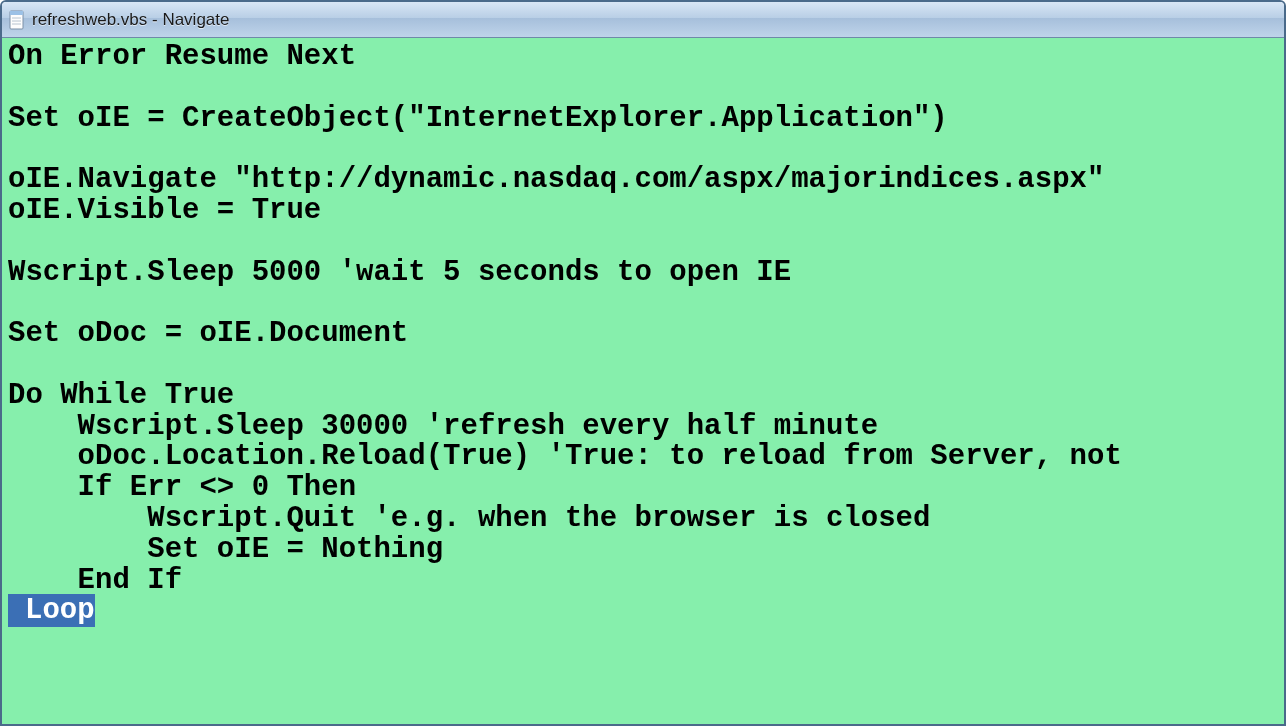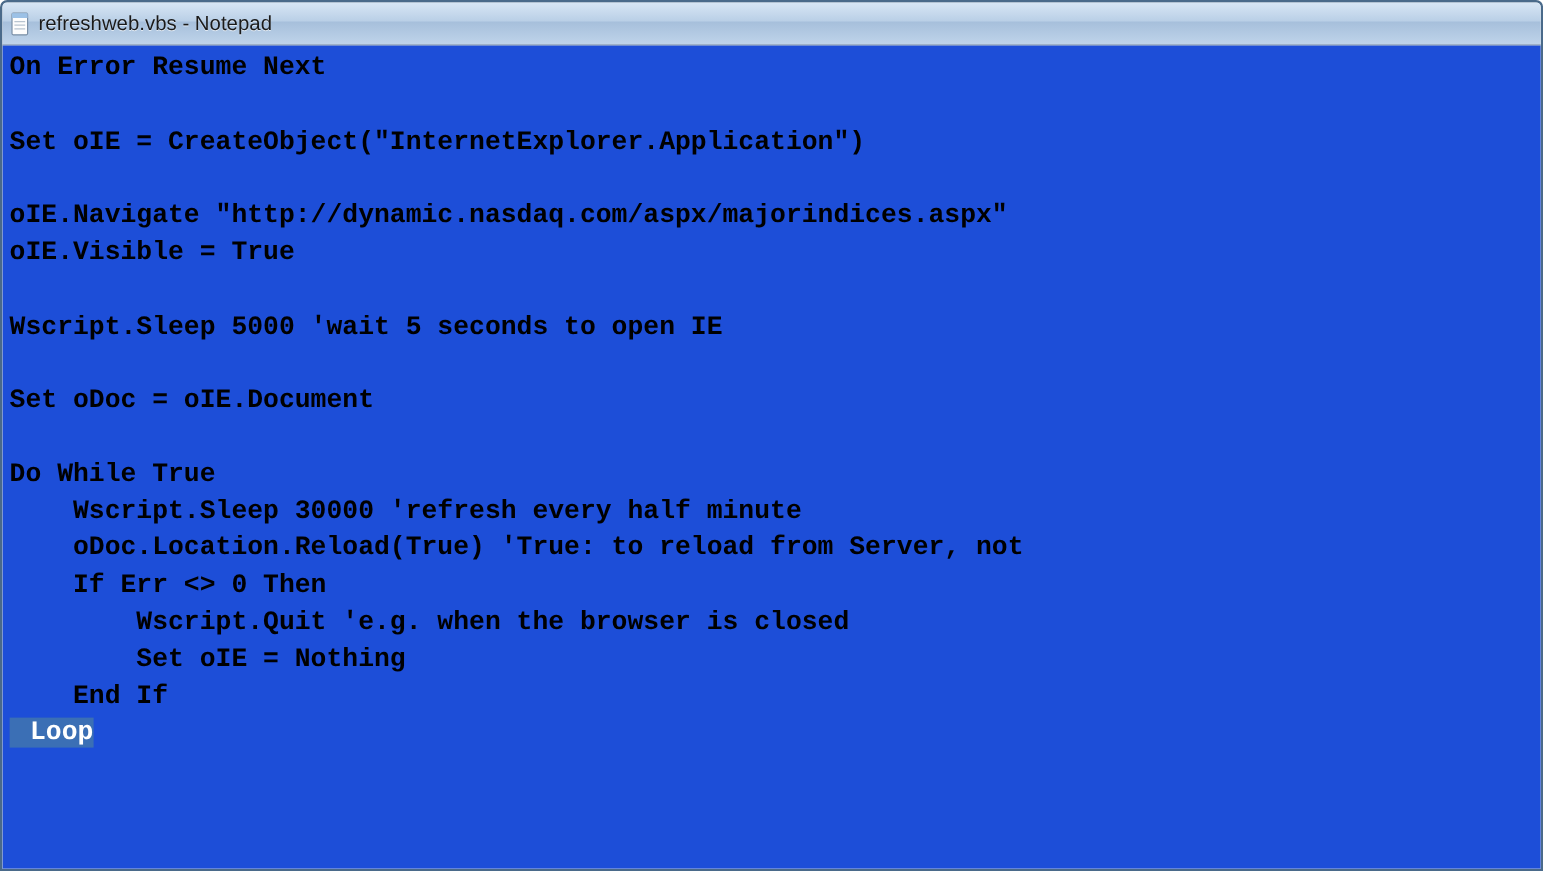--- a/index.html
+++ b/index.html
@@ -43,25 +43,25 @@
   }
   .menu-item {
     font-size: 18px;
     padding: 3px 12px;
     cursor: default;
     color: #111;
   }
   .menu-item .ul { text-decoration: underline; }
   .content {
     flex: 1;
-    background: #1d4ed8;
+    background: #86efac;
     padding: 4px 6px 0 6px;
     font-family: Consolas, "Courier New", monospace;
     font-weight: 700;
-    font-size: 22px;
+    font-size: 29px;
     line-height: 30.8px;
     color: #000;
     white-space: pre;
     overflow: hidden;
     position: relative;
   }
   .line { white-space: pre; }
   .sel {
     background: #3b6fb5;
     color: #fff;
@@ -76,19 +76,19 @@
   <div class="titlebar">
     <span class="icon">
       <svg width="18" height="20" viewBox="0 0 18 20">
         <rect x="2" y="1" width="13" height="18" rx="1" fill="#fdfdfd" stroke="#7a8fa6" stroke-width="1"></rect>
         <rect x="2" y="1" width="13" height="4" fill="#9cc1e6"></rect>
         <line x1="4" y1="8" x2="13" y2="8" stroke="#b8c4d0" stroke-width="1"></line>
         <line x1="4" y1="11" x2="13" y2="11" stroke="#b8c4d0" stroke-width="1"></line>
         <line x1="4" y1="14" x2="13" y2="14" stroke="#b8c4d0" stroke-width="1"></line>
       </svg>
     </span>
-    <span class="title">refreshweb.vbs - Notepad</span>
+    <span class="title">refreshweb.vbs - Navigate</span>
   </div>
 
 
   <div class="content" id="editor"><div class="line">On Error Resume Next</div><div class="line">&nbsp;</div><div class="line">Set oIE = CreateObject("InternetExplorer.Application")</div><div class="line">&nbsp;</div><div class="line">oIE.Navigate "http://dynamic.nasdaq.com/aspx/majorindices.aspx"</div><div class="line">oIE.Visible = True</div><div class="line">&nbsp;</div><div class="line">Wscript.Sleep 5000 'wait 5 seconds to open IE</div><div class="line">&nbsp;</div><div class="line">Set oDoc = oIE.Document</div><div class="line">&nbsp;</div><div class="line">Do While True</div><div class="line">    Wscript.Sleep 30000 'refresh every half minute</div><div class="line">    oDoc.Location.Reload(True) 'True: to reload from Server, not </div><div class="line">    If Err &lt;&gt; 0 Then</div><div class="line">        Wscript.Quit 'e.g. when the browser is closed</div><div class="line">        Set oIE = Nothing</div><div class="line">    End If</div><div class="line"><span class="sel">Loop</span></div></div>
 
 </div>
 
 </body></html>

